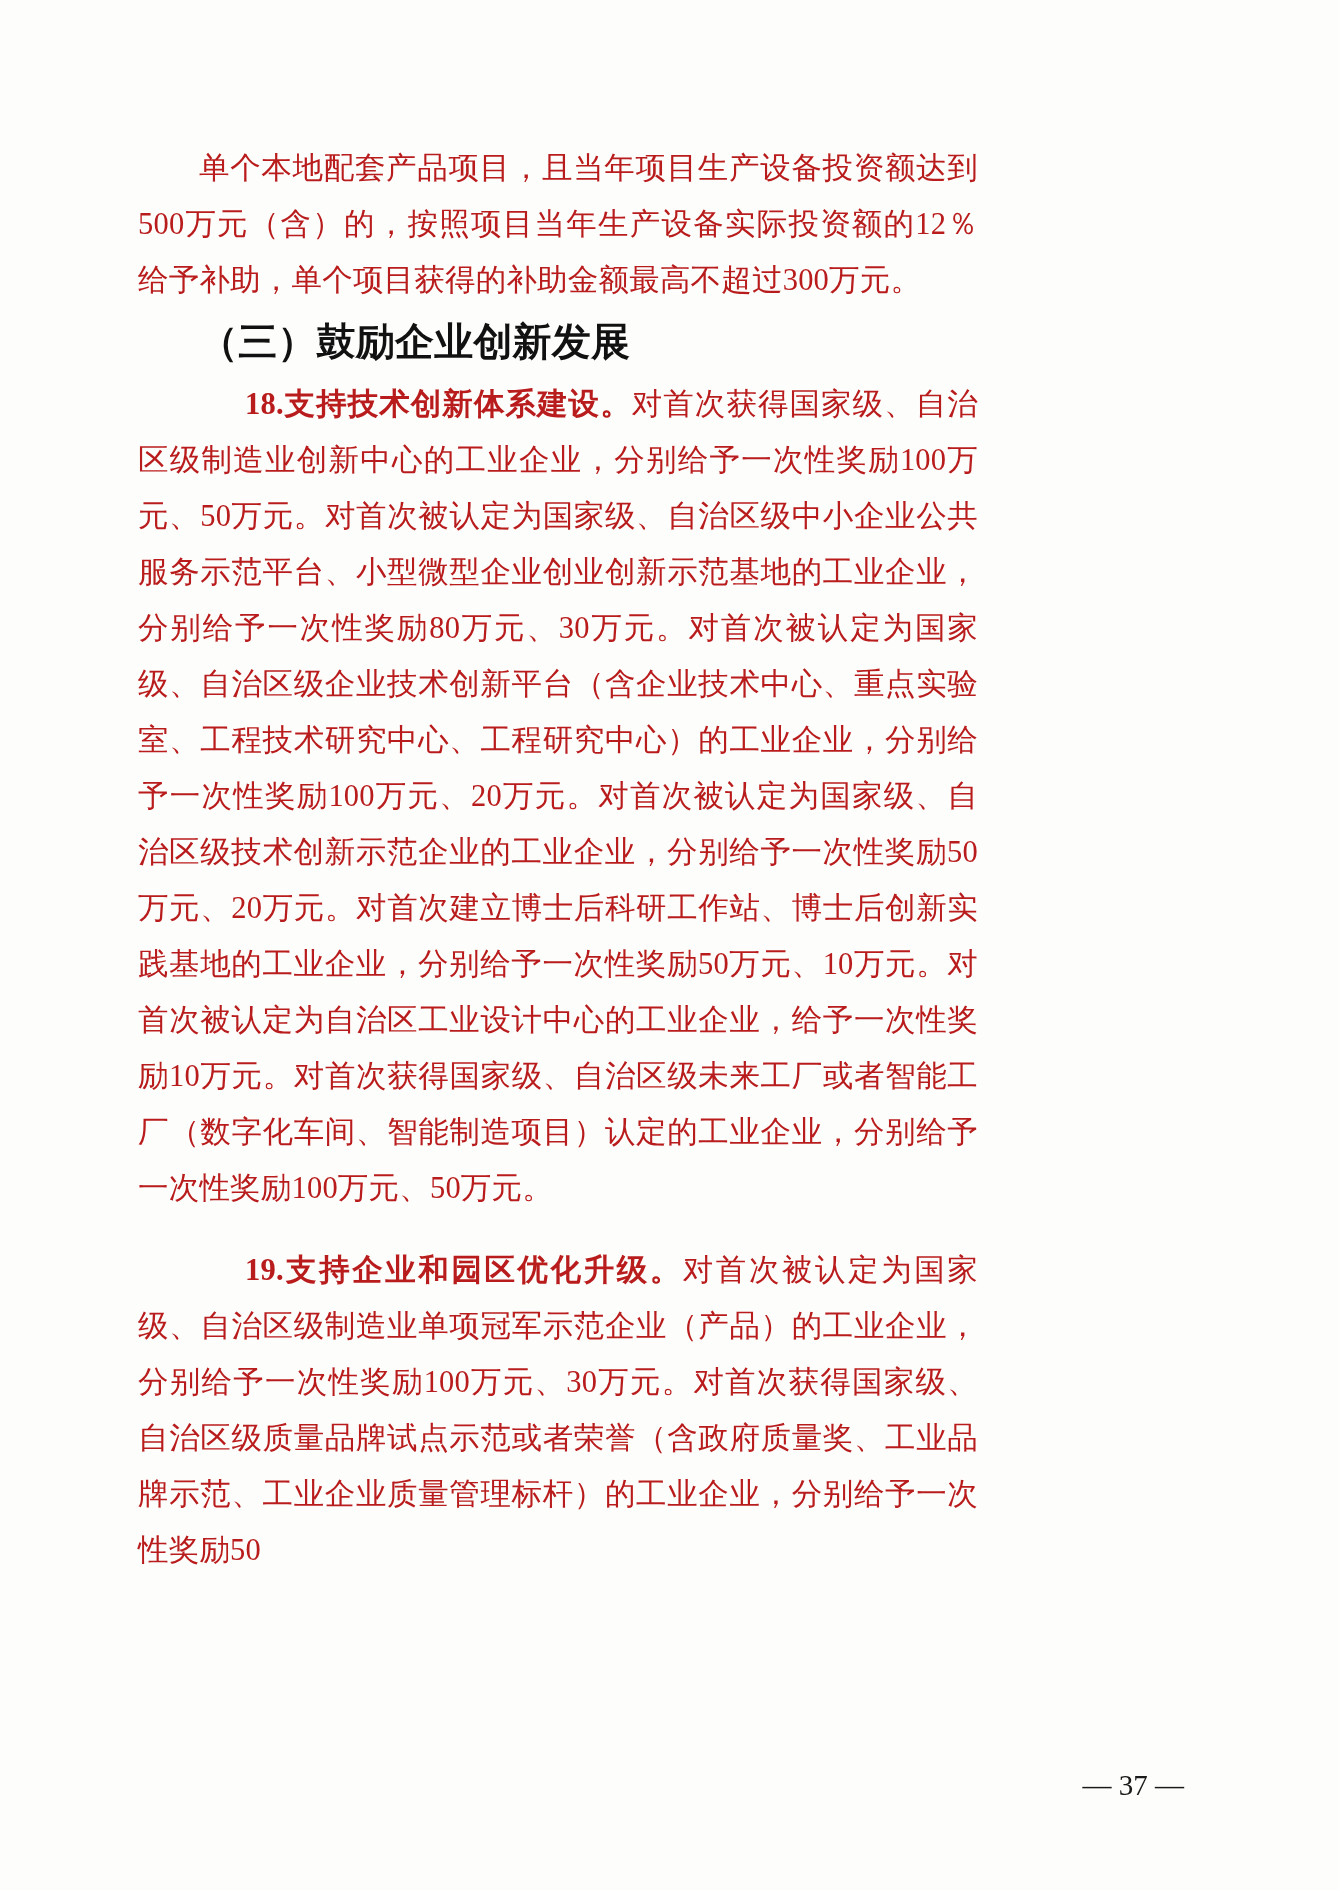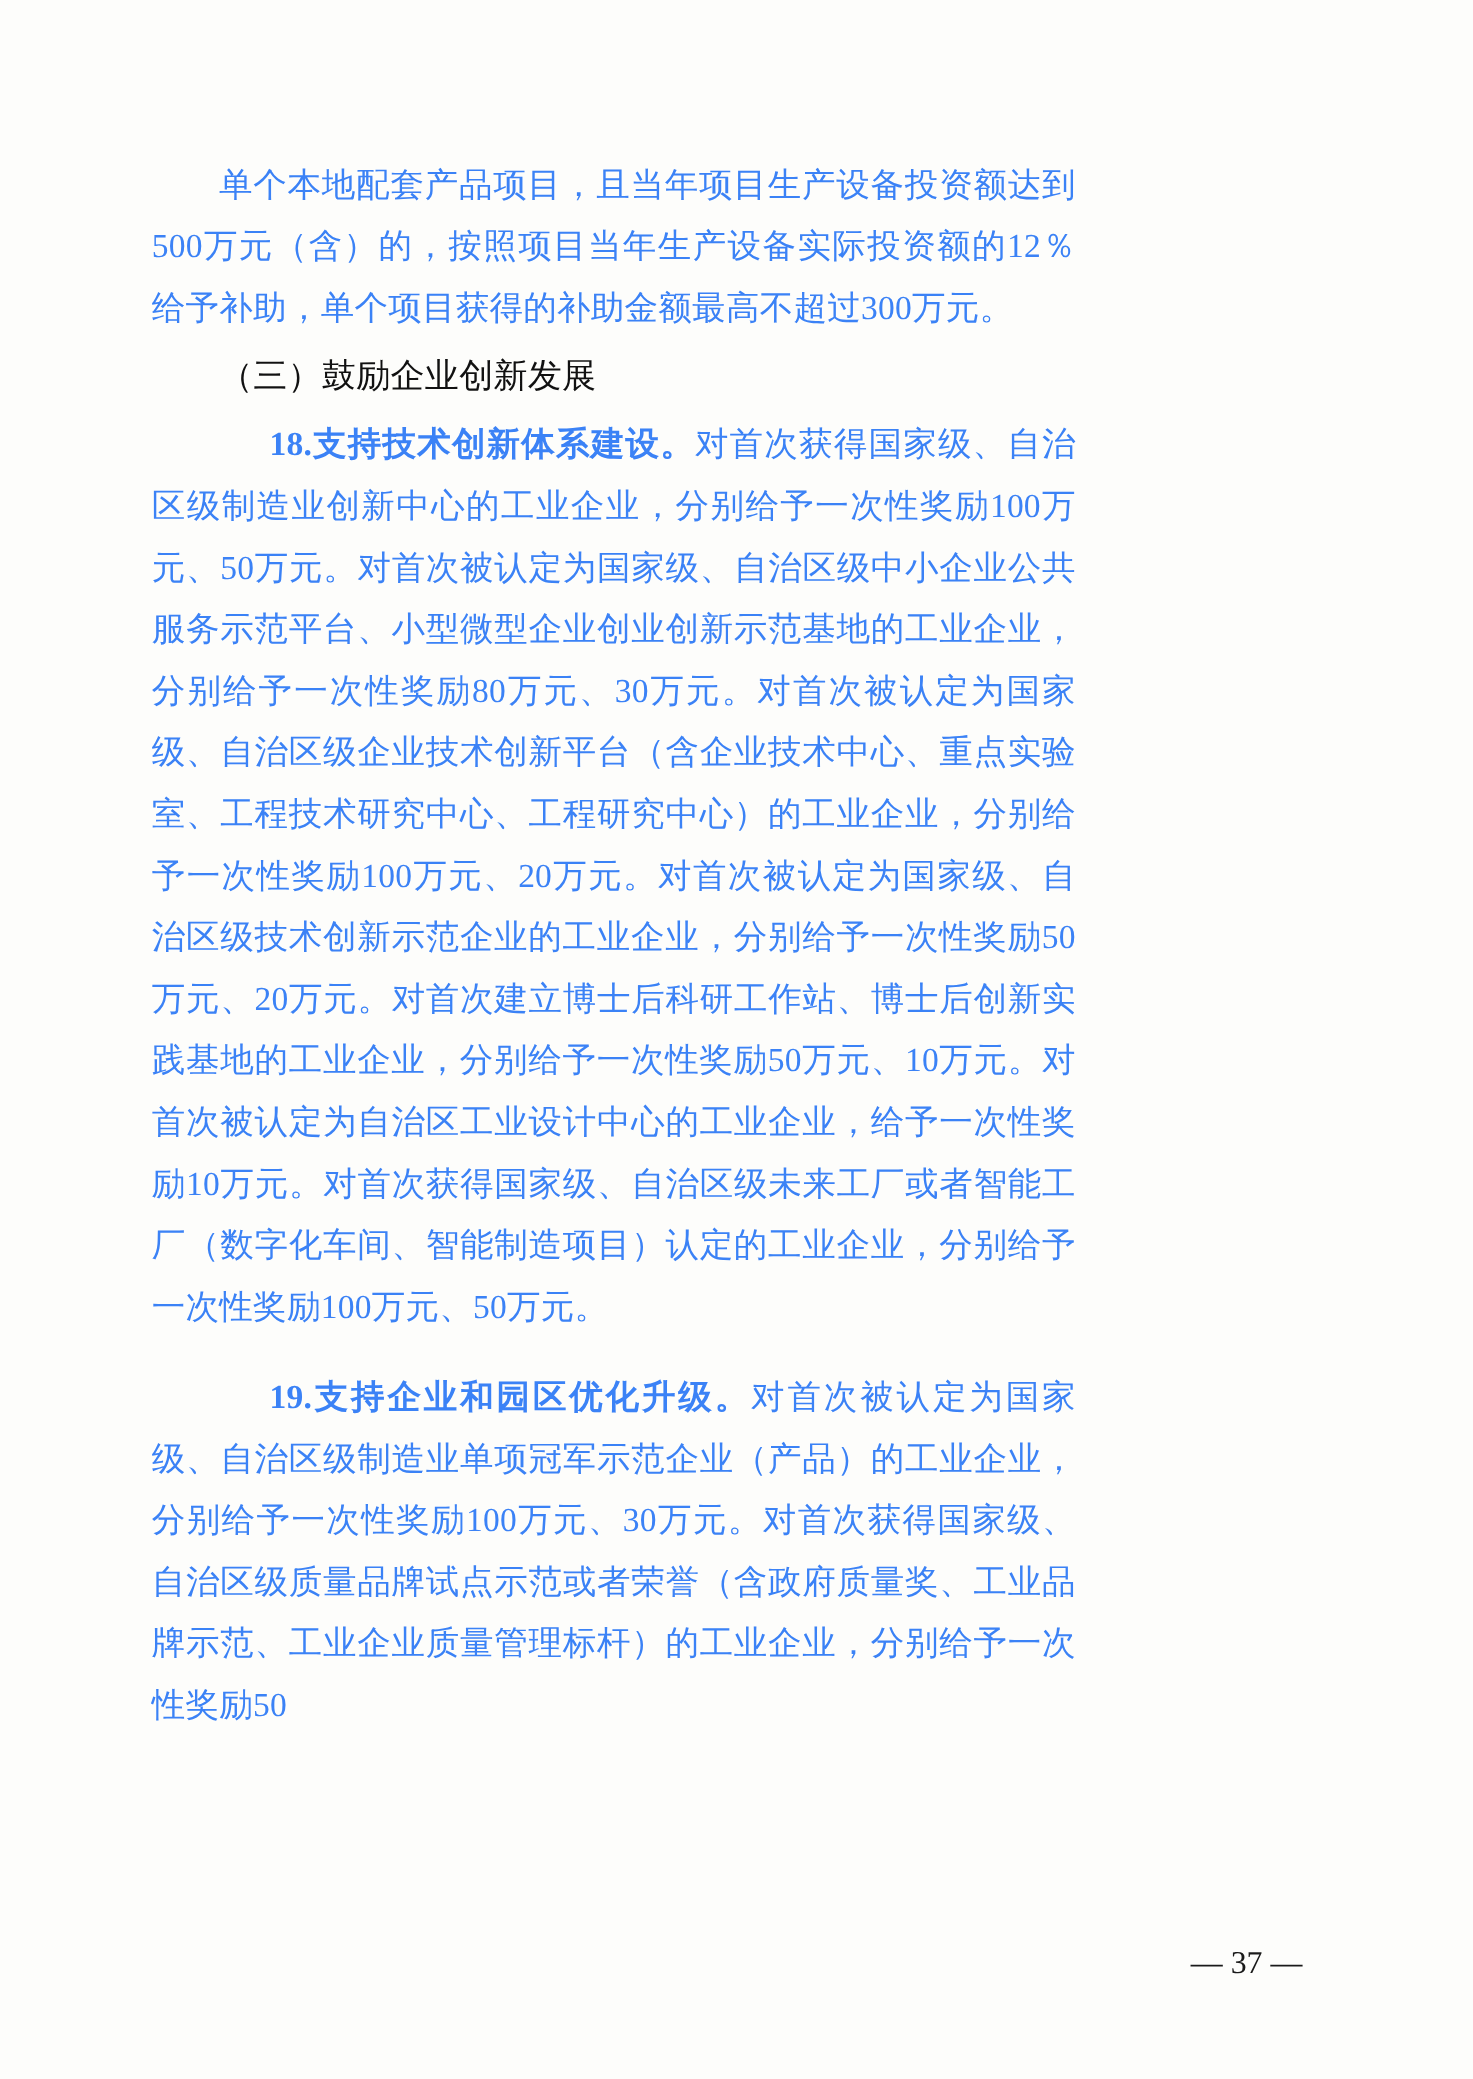--- a/index.html
+++ b/index.html
@@ -29,30 +29,30 @@
     top: 140px;
     width: 840px;
   }
   p {
     margin: 0;
     font-size: 30.5px;
     line-height: 56px;
     text-align: justify;
     text-justify: inter-ideograph;
     letter-spacing: 0.2px;
-    color: #3b82f6;
+    color: #b91c1c;
   }
   p.indent {
     text-indent: 61px;
   }
   .heading {
     margin: 0;
-    font-size: 31px;
+    font-size: 39px;
     line-height: 56px;
-    font-weight: normal;
+    font-weight: bold;
     text-indent: 61px;
     color: #111111;
     font-family: "Liberation Serif", "DejaVu Serif", serif;
   }
   .gap-small { height: 6px; }
   .gap-med { height: 26px; }
   .lead {
     font-weight: bold;
     margin-left: 46px;
   }

